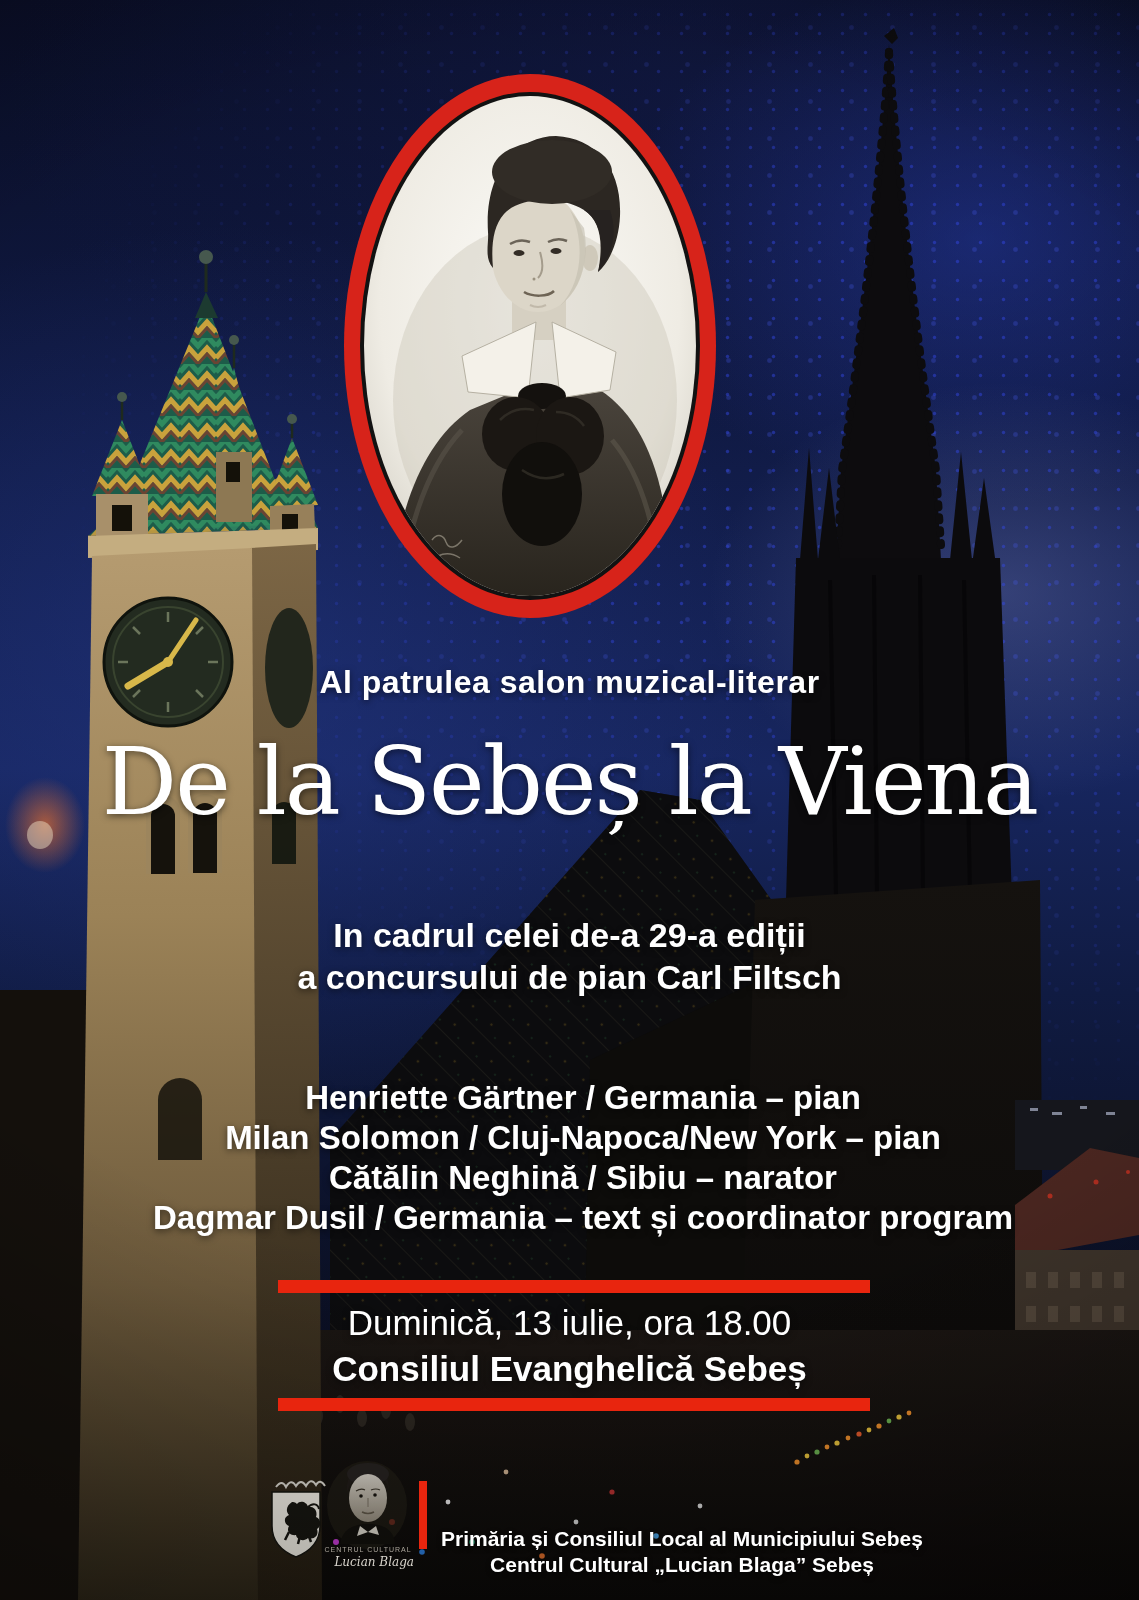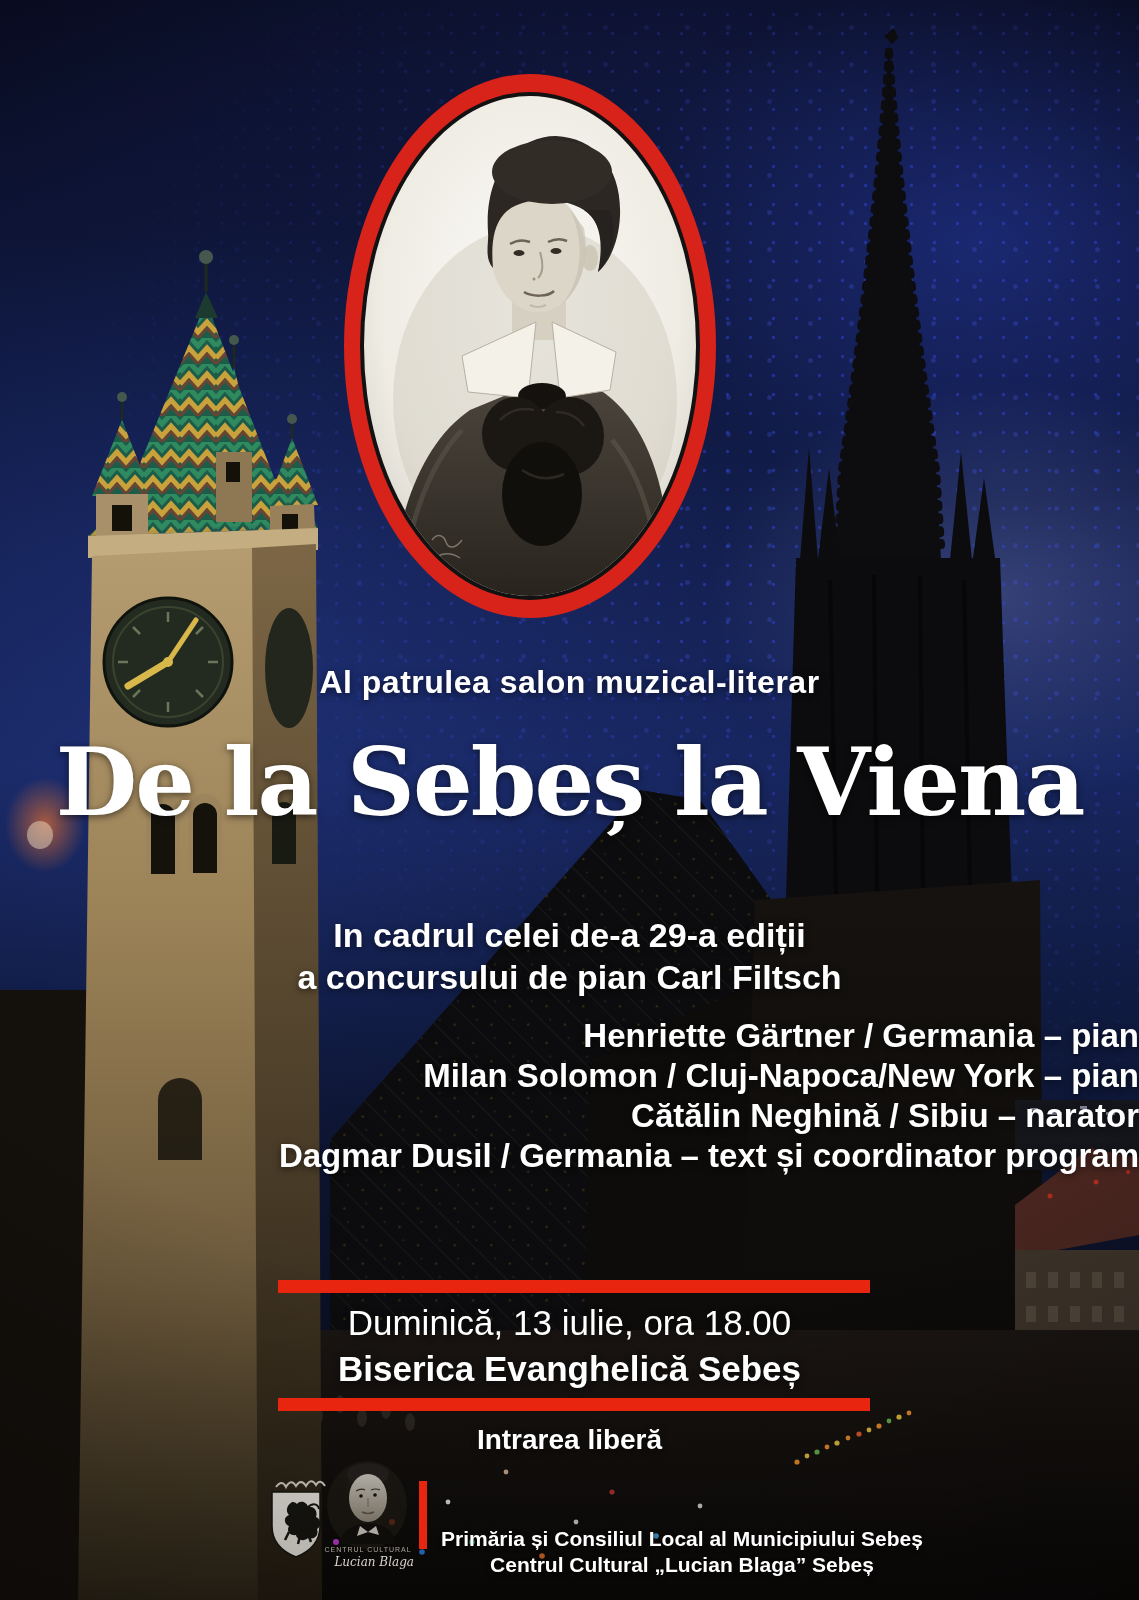--- a/index.html
+++ b/index.html
@@ -20,25 +20,25 @@
       radial-gradient(circle, rgba(72,92,242,.32) 0 1.8px, transparent 3px);
     background-size:23px 19px,41px 37px;background-position:3px 5px,11px 9px;
     -webkit-mask-image:radial-gradient(1100px 900px at 78% 28%, #000 28%, transparent 76%);
     mask-image:radial-gradient(1100px 900px at 78% 28%, #000 28%, transparent 76%);
   }
   .scene{position:absolute;left:0;top:0;}
   .vignette{position:absolute;inset:0;pointer-events:none;
     background:radial-gradient(1400px 1100px at 50% 42%, transparent 55%, rgba(0,0,0,.38) 100%);}
   .txt{position:absolute;left:0;right:0;text-align:center;text-shadow:0 2px 7px rgba(0,0,0,.55);}
   .kicker{top:664px;font-size:32px;font-weight:bold;letter-spacing:.5px;}
-  .title{top:733px;font-family:"DejaVu Serif",serif;font-weight:bold;font-size:94px;
+  .title{top:733px;font-family:"DejaVu Serif",serif;font-weight:normal;font-size:94px;
          letter-spacing:-2px;line-height:1.05;}
   .ed{font-size:34px;font-weight:bold;}
   .ed1{top:916px;} .ed2{top:958px;}
-  .performers{position:absolute;left:0;right:0;top:1016px;text-align:right;margin-left:27px;}
+  .performers{position:absolute;left:0;right:0;top:1078px;text-align:center;margin-left:27px;}
   .performers div{font-size:33px;font-weight:bold;line-height:40px;text-shadow:0 2px 7px rgba(0,0,0,.55);}
   .rule{position:absolute;left:278px;width:592px;height:13px;background:#e8250e;}
   .rule1{top:1280px;} .rule2{top:1398px;}
   .date{top:1303px;font-size:35px;font-weight:normal;}
   .venue{top:1349px;font-size:35px;font-weight:bold;}
   .admission{top:1424px;font-size:28px;font-weight:bold;}
   .footer-text{position:absolute;left:441px;top:1494px;font-size:21px;font-weight:bold;
     line-height:26px;text-align:center;text-shadow:0 2px 5px rgba(0,0,0,.6);margin-top:32px;}
   .vbar{position:absolute;left:419px;top:1481px;width:8px;height:68px;background:#e8250e;}
   .blaga-cap{position:absolute;left:322px;width:92px;text-align:center;color:#aaa49a;
@@ -368,24 +368,23 @@
 
   <div class="performers">
     <div>Henriette Gärtner / Germania – pian</div>
     <div>Milan Solomon / Cluj-Napoca/New York – pian</div>
     <div>Cătălin Neghină / Sibiu – narator</div>
     <div>Dagmar Dusil / Germania – text și coordinator program</div>
   </div>
 
   <div class="rule rule1"></div>
   <div class="txt date">Duminică, 13 iulie, ora 18.00</div>
-  <div class="txt venue">Biserica Evanghelică Sebeș</div>
+  <div class="txt venue">Consiliul Evanghelică Sebeș</div>
   <div class="rule rule2"></div>
 
-  <div class="txt admission">Intrarea liberă</div>
 
   <div class="blaga-cap">CENTRUL CULTURAL</div>
   <div class="blaga-sig">Lucian Blaga</div>
   <div class="vbar"></div>
   <div class="footer-text">
     <div>Primăria și Consiliul Local al Municipiului Sebeș</div>
     <div>Centrul Cultural „Lucian Blaga” Sebeș</div>
   </div>
 </div>
 

